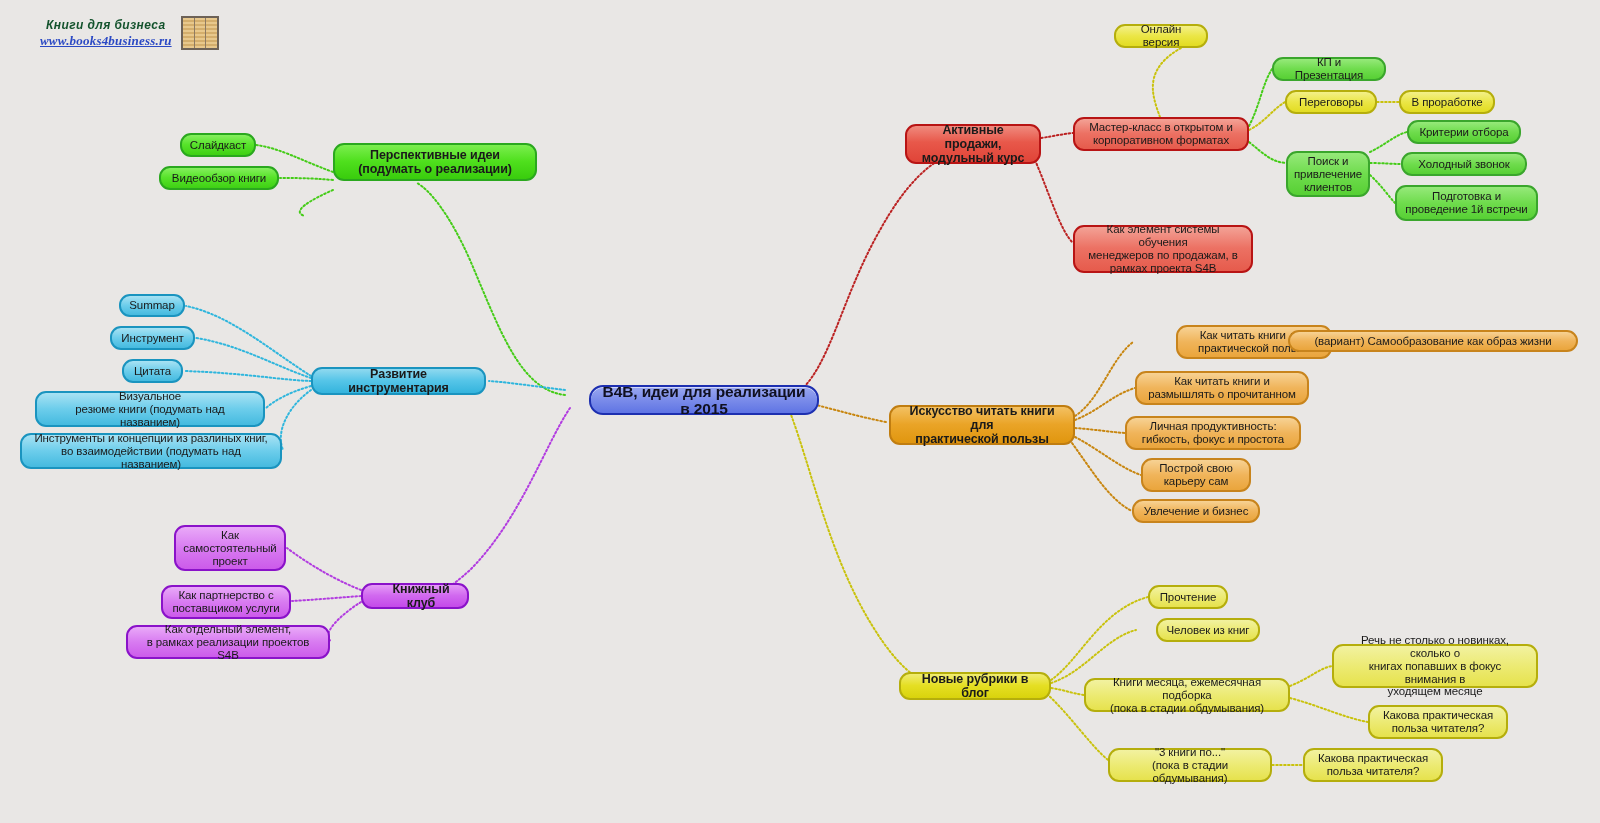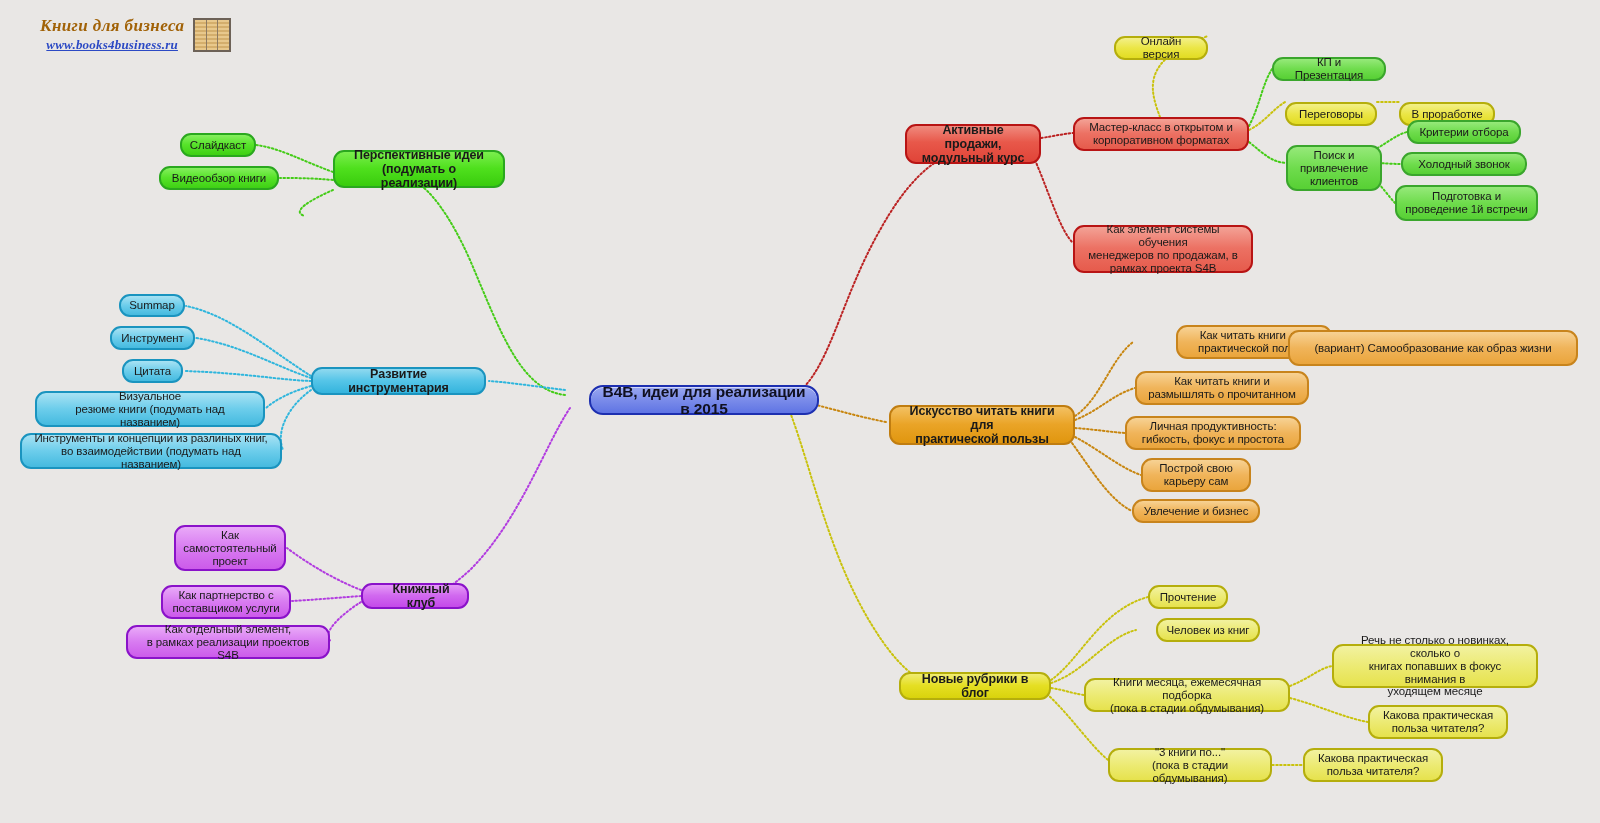--- a/index.html
+++ b/index.html
@@ -71,39 +71,39 @@
   .c-purple-main { border-color:#8a12c9; background:linear-gradient(to bottom,#e59bf7 0%,#d169ef 48%,#c44ae9 100%); }
   .c-purple      { border-color:#8a12c9; background:linear-gradient(to bottom,#e9a9f8 0%,#d87bf1 50%,#cc5bea 100%); }
 
   .c-red-main { border-color:#b81414; background:linear-gradient(to bottom,#f08a7e 0%,#e8584a 45%,#e04438 100%); }
   .c-red      { border-color:#b81414; background:linear-gradient(to bottom,#f3a296 0%,#ec7163 48%,#e65b4c 100%); }
 
   .c-orange-main { border-color:#c07d10; background:linear-gradient(to bottom,#f3c163 0%,#eaa427 48%,#e0960f 100%); }
   .c-orange      { border-color:#c8841c; background:linear-gradient(to bottom,#f7d294 0%,#f0b45a 50%,#eaa53c 100%); }
 
   .c-yellow-main { border-color:#b5ae0c; background:linear-gradient(to bottom,#f0ec72 0%,#e5df23 48%,#d9d30c 100%); }
-  .c-yellow      { border-color:#b5ae0c; background:linear-gradient(to bottom,#f3f089 0%,#ebe646 50%,#e2dc22 100%);margin-top:12px; }
+  .c-yellow      { border-color:#b5ae0c; background:linear-gradient(to bottom,#f3f089 0%,#ebe646 50%,#e2dc22 100%); }
   .c-yellow-pale { border-color:#b5ae0c; background:linear-gradient(to bottom,#f2f2a0 0%,#ecea72 52%,#e6e24d 100%); }
 
   
   #logo {
     position: absolute;
     left: 40px;
     top: 16px;
     display: flex;
     align-items: center;
     gap: 9px;
   }
   #logo-text { display: flex; flex-direction: column; align-items: center; }
   #logo-title {
-    font-family: Liberation Serif, serif;
+    font-family: Liberation Sans, sans-serif;
     font-weight: bold;
     font-style: italic;
-    font-size: 17px;
-    color: #a16207;
+    font-size: 12px;
+    color: #14532d;
     letter-spacing: .4px;
   }
   #logo-url {
     font-family: "Liberation Serif", "DejaVu Serif", serif;
     font-weight: bold;
     font-style: italic;
     font-size: 13px;
     color: #2b49c4;
     text-decoration: underline;
     letter-spacing: .2px;
@@ -168,21 +168,21 @@
 
   <div id="logo">
     <div id="logo-text">
       <span id="logo-title">Книги для бизнеса</span>
       <span id="logo-url">www.books4business.ru</span>
     </div>
     <div id="logo-mark"></div>
   </div>
 
 <div class="node root" style="left: 565px; top: 385px; width: 230px; height: 30px;">B4B, идеи для реализации в 2015</div>
-    <div class="node main c-green-main" style="left: 333px; top: 150px; width: 172px; height: 38px;">Перспективные идеи
+    <div class="node main c-green-main" style="left: 333px; top: 143px; width: 204px; height: 38px;">Перспективные идеи
 (подумать о реализации)</div>
     <div class="node sub c-green" style="left: 180px; top: 133px; width: 76px; height: 24px;">Слайдкаст</div>
     <div class="node sub c-green" style="left: 159px; top: 166px; width: 120px; height: 24px;">Видеообзор книги</div>
     <div class="node main c-cyan-main" style="left: 311px; top: 367px; width: 175px; height: 28px;">Развитие инструментария</div>
     <div class="node sub c-cyan" style="left: 119px; top: 294px; width: 66px; height: 23px; text-align: center;">Summap</div>
     <div class="node sub c-cyan" style="left: 110px; top: 326px; width: 85px; height: 24px;">Инструмент</div>
     <div class="node sub c-cyan" style="left: 122px; top: 359px; width: 61px; height: 24px;">Цитата</div>
     <div class="node sub c-cyan" style="left: 35px; top: 391px; width: 230px; height: 36px;">Визуальное
 резюме книги (подумать над названием)</div>
     <div class="node sub c-cyan" style="left: 20px; top: 433px; width: 262px; height: 36px;">Инструменты и концепции из разлиных книг,
@@ -199,32 +199,32 @@
 модульный курс</div>
     <div class="node sub c-red" style="left: 1073px; top: 117px; width: 176px; height: 34px;">Мастер-класс в открытом и
 корпоративном форматах</div>
     <div class="node sub c-red" style="left: 1073px; top: 225px; width: 180px; height: 48px;">Как элемент системы обучения
 менеджеров по продажам, в
 рамках проекта S4B</div>
     <div class="node sub c-yellow" style="left: 1114px; top: 24px; width: 94px; height: 24px;">Онлайн версия</div>
     <div class="node sub c-green-soft" style="left: 1272px; top: 57px; width: 114px; height: 24px;">КП и Презентация</div>
     <div class="node sub c-yellow" style="left: 1285px; top: 90px; width: 92px; height: 24px;">Переговоры</div>
     <div class="node sub c-yellow" style="left: 1399px; top: 90px; width: 96px; height: 24px;">В проработке</div>
-    <div class="node sub c-green-soft" style="left: 1286px; top: 145px; width: 96px; height: 46px;">Поиск и
+    <div class="node sub c-green-soft" style="left: 1286px; top: 151px; width: 84px; height: 46px;">Поиск и
 привлечение
 клиентов</div>
     <div class="node sub c-green-soft" style="left: 1407px; top: 120px; width: 114px; height: 24px;">Критерии отбора</div>
     <div class="node sub c-green-soft" style="left: 1401px; top: 152px; width: 126px; height: 24px;">Холодный звонок</div>
     <div class="node sub c-green-soft" style="left: 1395px; top: 185px; width: 143px; height: 36px;">Подготовка и
 проведение 1й встречи</div>
     <div class="node main c-orange-main" style="left: 889px; top: 405px; width: 186px; height: 40px;">Искусство читать книги для
 практической пользы</div>
     <div class="node sub c-orange" style="left: 1176px; top: 325px; width: 156px; height: 34px;">Как читать книги для
 практической пользы</div>
-    <div class="node sub c-orange" style="left: 1288px; top: 330px; width: 290px; height: 36px;">(вариант) Самообразование как образ жизни</div>
+    <div class="node sub c-orange" style="left: 1288px; top: 330px; width: 290px; height: 22px;">(вариант) Самообразование как образ жизни</div>
     <div class="node sub c-orange" style="left: 1135px; top: 371px; width: 174px; height: 34px;">Как читать книги и
 размышлять о прочитанном</div>
     <div class="node sub c-orange" style="left: 1125px; top: 416px; width: 176px; height: 34px;">Личная продуктивность:
 гибкость, фокус и простота</div>
     <div class="node sub c-orange" style="left: 1141px; top: 458px; width: 110px; height: 34px;">Построй свою
 карьеру сам</div>
     <div class="node sub c-orange" style="left: 1132px; top: 499px; width: 128px; height: 24px;">Увлечение и бизнес</div>
     <div class="node main c-yellow-main" style="left: 899px; top: 672px; width: 152px; height: 28px;">Новые рубрики в блог</div>
     <div class="node sub c-yellow-pale" style="left: 1148px; top: 585px; width: 80px; height: 24px;">Прочтение</div>
     <div class="node sub c-yellow-pale" style="left: 1136px; top: 618px; width: 104px; height: 24px; margin-left: 20px;">Человек из книг</div>

